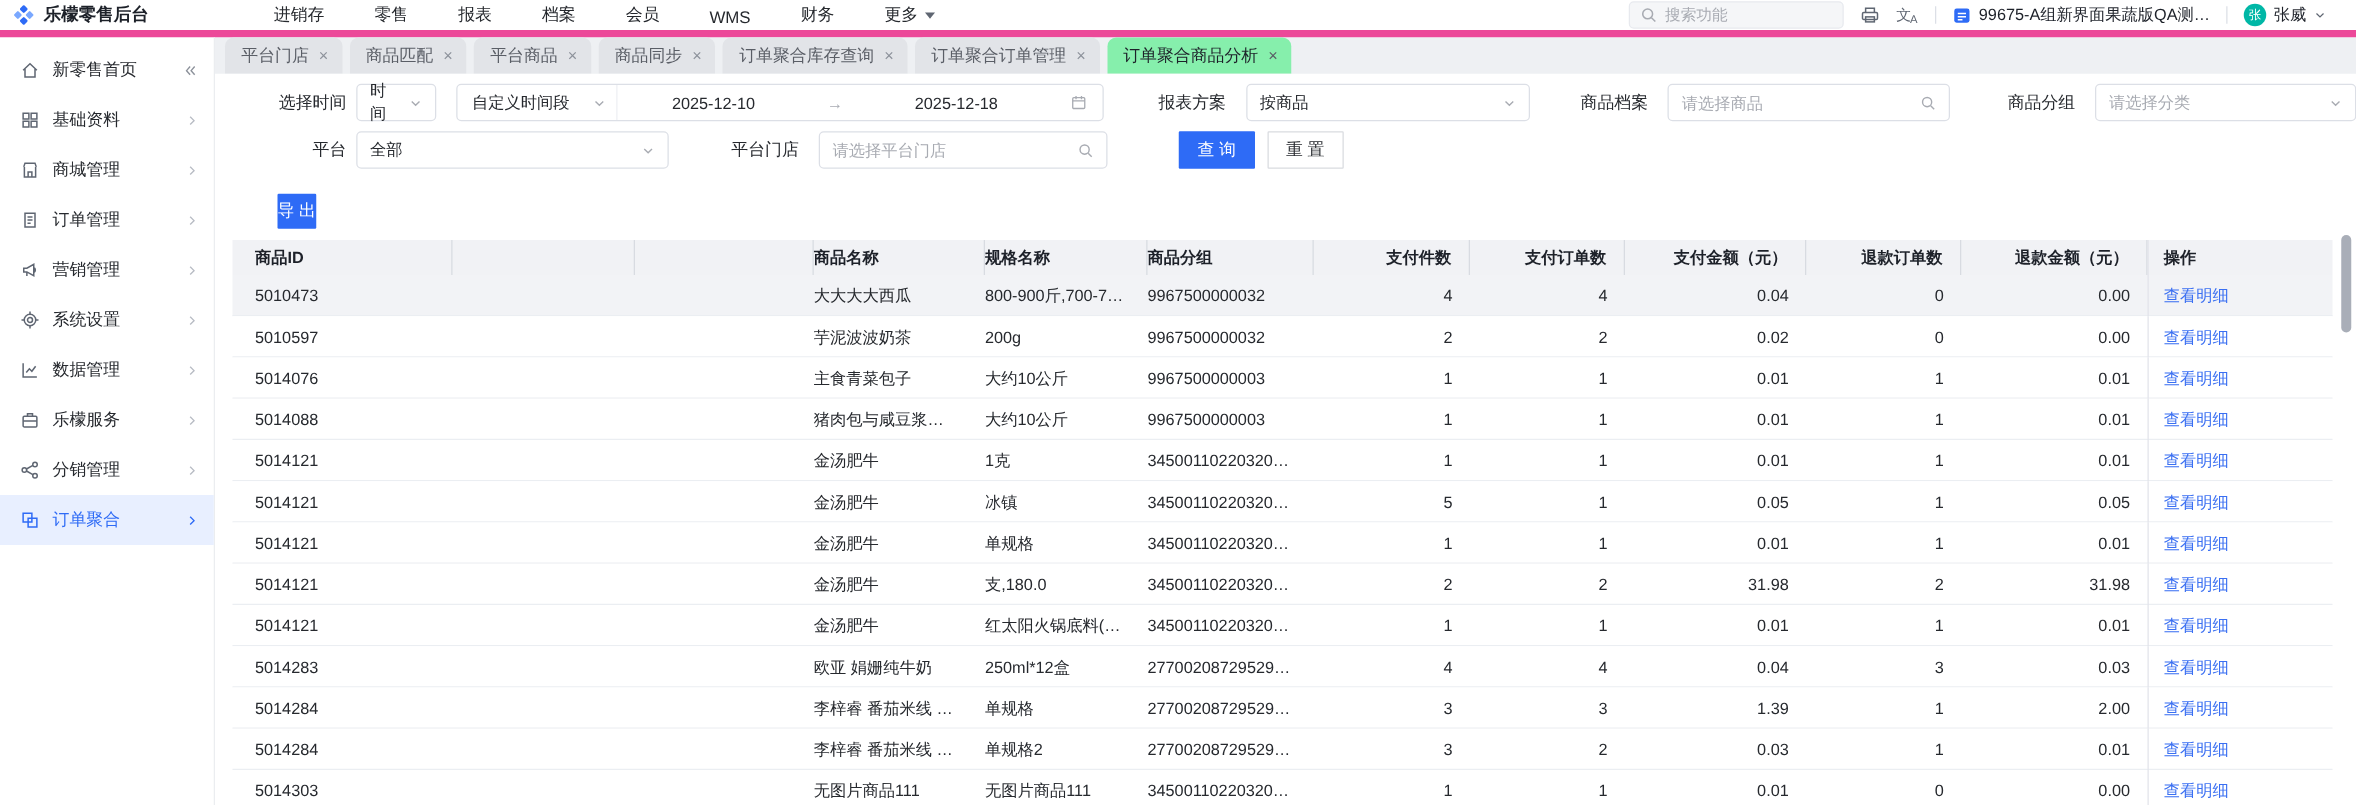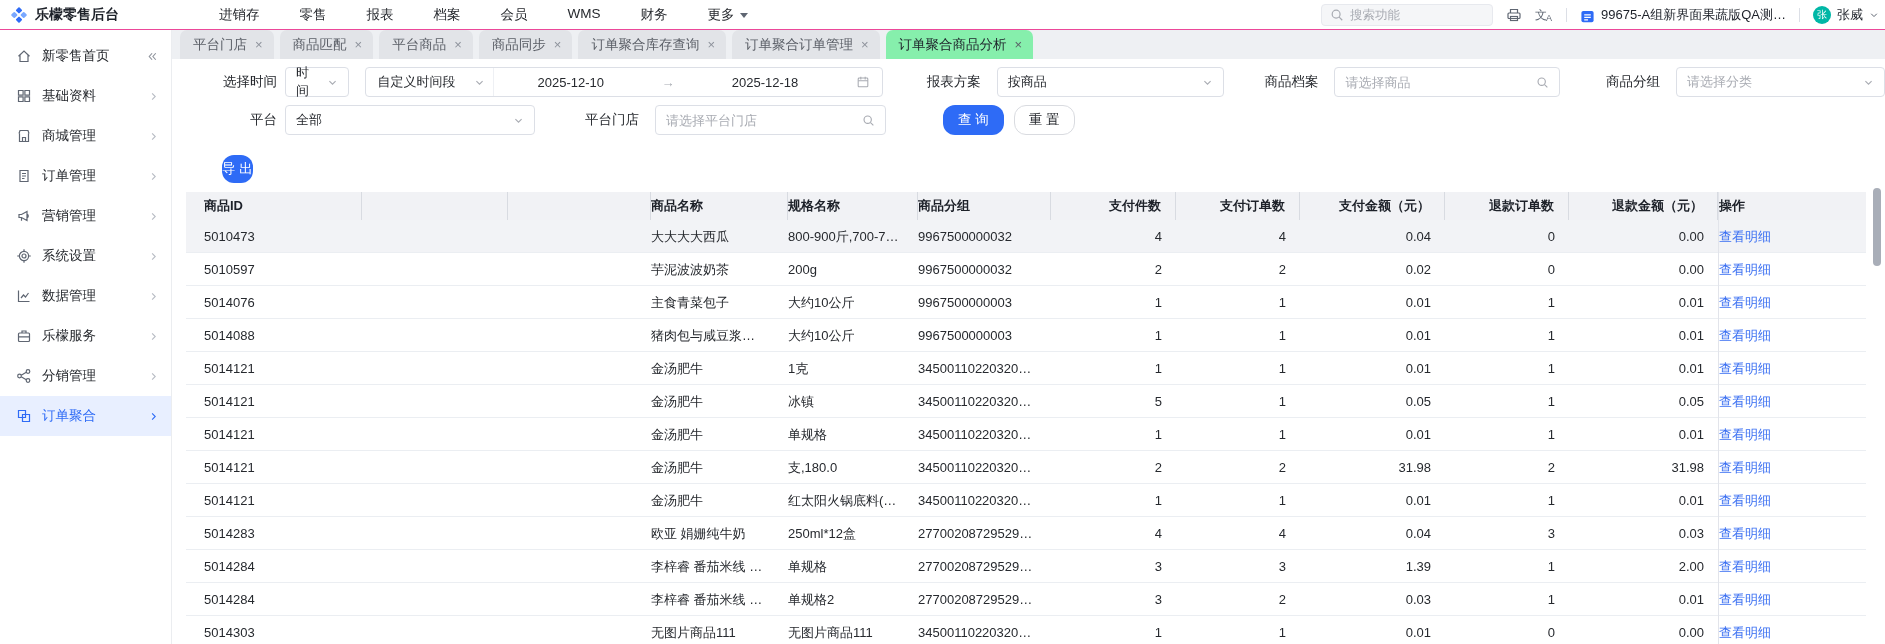--- a/index.html
+++ b/index.html
@@ -4,39 +4,39 @@
 <style>
   * { box-sizing: border-box; margin: 0; padding: 0; }
   html,body { width:1885px; height:644px; overflow:hidden; }
   body {
     font-family: "Liberation Sans", "DejaVu Sans", sans-serif;
     font-size: 13px; color: #26292e; background: #fff; position: relative;
   }
   svg { display:block; }
 
   
-  .topbar { height:30px; display:flex; align-items:center; padding:0 6px 0 10px;
-    border-bottom:1px solid #ec4899; background:#fff; }
+  .topbar { height:30px; display:flex; align-items:center; padding:0 24px 0 10px;
+    border-bottom:6px solid #ec4899; background:#fff; }
   .brand { display:flex; align-items:center; gap:7px; }
   .brand-title { font-weight:bold; font-size:14px; color:#1d2129; }
-  .topnav { display:flex; align-items:flex-start; gap:40px; margin-left:100px; }
+  .topnav { display:flex; align-items:flex-end; gap:40px; margin-left:100px; }
   .nav-item { font-size:13.5px; color:#26292e; cursor:pointer; white-space:nowrap; }
   .nav-item.more::after { content:""; display:inline-block; margin-left:5px;
     border:4px solid transparent; border-top:5px solid #5f6672; transform:translateY(3px); }
   .top-right { margin-left:auto; display:flex; align-items:center; gap:13px; }
   .search-box { width:172px; height:22px; background:#f5f6f8; border:1px solid #e7e9ee;
     border-radius:4px; display:flex; align-items:center; gap:6px; padding:0 8px; }
   .search-box input { border:none; outline:none; background:transparent; width:120px;
     font-size:12.5px; color:#26292e; font-family:inherit; }
   .search-box input::placeholder { color:#a8abb2; }
   .icon-gray { color:#5f6672; cursor:pointer; }
   .xicon { font-size:12px; color:#5f6672; cursor:pointer; line-height:1; }
   .xicon .xa { font-size:9px; position:relative; top:2px; left:-1px; }
   .vdiv { width:1px; height:14px; background:#dcdfe6; }
-  .store-switch { display:flex; align-items:flex-end; gap:6px; cursor:pointer; }
+  .store-switch { display:flex; align-items:center; gap:6px; cursor:pointer; }
   .store-name { font-size:13px; color:#1d2129; white-space:nowrap; }
   .user-wrap { display:flex; align-items:center; gap:6px; cursor:pointer; }
   .avatar { width:18px; height:18px; border-radius:50%; background:#00b7a6; color:#fff;
     font-size:10px; display:flex; align-items:center; justify-content:center; }
   .user-name { font-size:13px; color:#1d2129; }
 
   
   .page-body { display:flex; height:614px; }
   .sidebar { width:172px; flex-shrink:0; border-right:1px solid #ebedf0; background:#fff; padding-top:6px; }
   .side-item { height:40px; display:flex; align-items:center; gap:10px; padding:0 12px 0 16px;
@@ -74,21 +74,21 @@
   .dg-dates { flex:1; display:flex; align-items:center; justify-content:space-between; padding:0 12px; }
   .dg-date { cursor:text; color:#26292e; }
   .dg-arrow { color:#a8abb2; }
   .sel-scheme { width:230px; justify-content:space-between; }
   .input-product { width:228px; }
   .input-box input { border:none; outline:none; flex:1; font-size:13px; font-family:inherit; min-width:0; }
   .input-box input::placeholder { color:#a8abb2; }
   .sel-class { width:211px; justify-content:space-between; }
   .sel-platform { width:250px; justify-content:space-between; }
   .input-store { width:231px; }
-  .btn { height:30px; border-radius:12px; font-size:13.5px; cursor:pointer; border:none;
+  .btn { height:30px; border-radius:1px; font-size:13.5px; cursor:pointer; border:none;
     font-family:inherit; }
   .btn-primary { background:#2e6bf6; color:#fff; padding:0 15px; }
   .btn-plain { background:#fff; color:#26292e; border:1px solid #d9dbe0; padding:0 14px; }
   .btn-query { margin-left:57px; }
   .btn-reset { margin-left:10px; }
   .btn-export { margin:12px 0 0 36px; height:28px; padding:0 0; }
 
   
   .table { margin-top:9px; width:1680px; }
   .thead { display:flex; height:28px; background:#f1f2f5; align-items:center; }
@@ -97,21 +97,21 @@
   .tbody .tr { display:flex; height:33px; align-items:center; border-bottom:1px solid #ebeef2; background:#fff; }
   .tbody .tr.hover { background:#f2f3f6; }
   .td { font-size:13px; color:#26292e; white-space:nowrap; overflow:hidden; text-overflow:ellipsis;
     flex-shrink:0; height:33px; line-height:33px; }
   .c1 { width:176px; padding-left:18px; }
   .c2 { width:146px; } .c3 { width:143px; }
   .c4 { width:137px; } .c5 { width:130px; } .c6 { width:133px; }
   .c7 { width:125px; } .c8 { width:124px; } .c9 { width:145px; }
   .c10 { width:124px; } .c11 { width:149px; }
   .num { text-align:right; padding-right:14px; }
-  .c12 { width:148px; border-left:1px solid #e2e4ea; }
+  .c12 { width:148px; padding-left:12px; border-left:1px solid #e2e4ea; }
   .th.c12 { border-right:none; }
   .link { color:#3a6ff2; cursor:pointer; text-decoration:none; }
 
   .vscroll { position:absolute; right:4px; top:188px; width:8px; height:78px;
     border-radius:4px; background:#a9aeb8; cursor:pointer; }
 </style>
 </head>
 <body>
 
 <header class="topbar">

